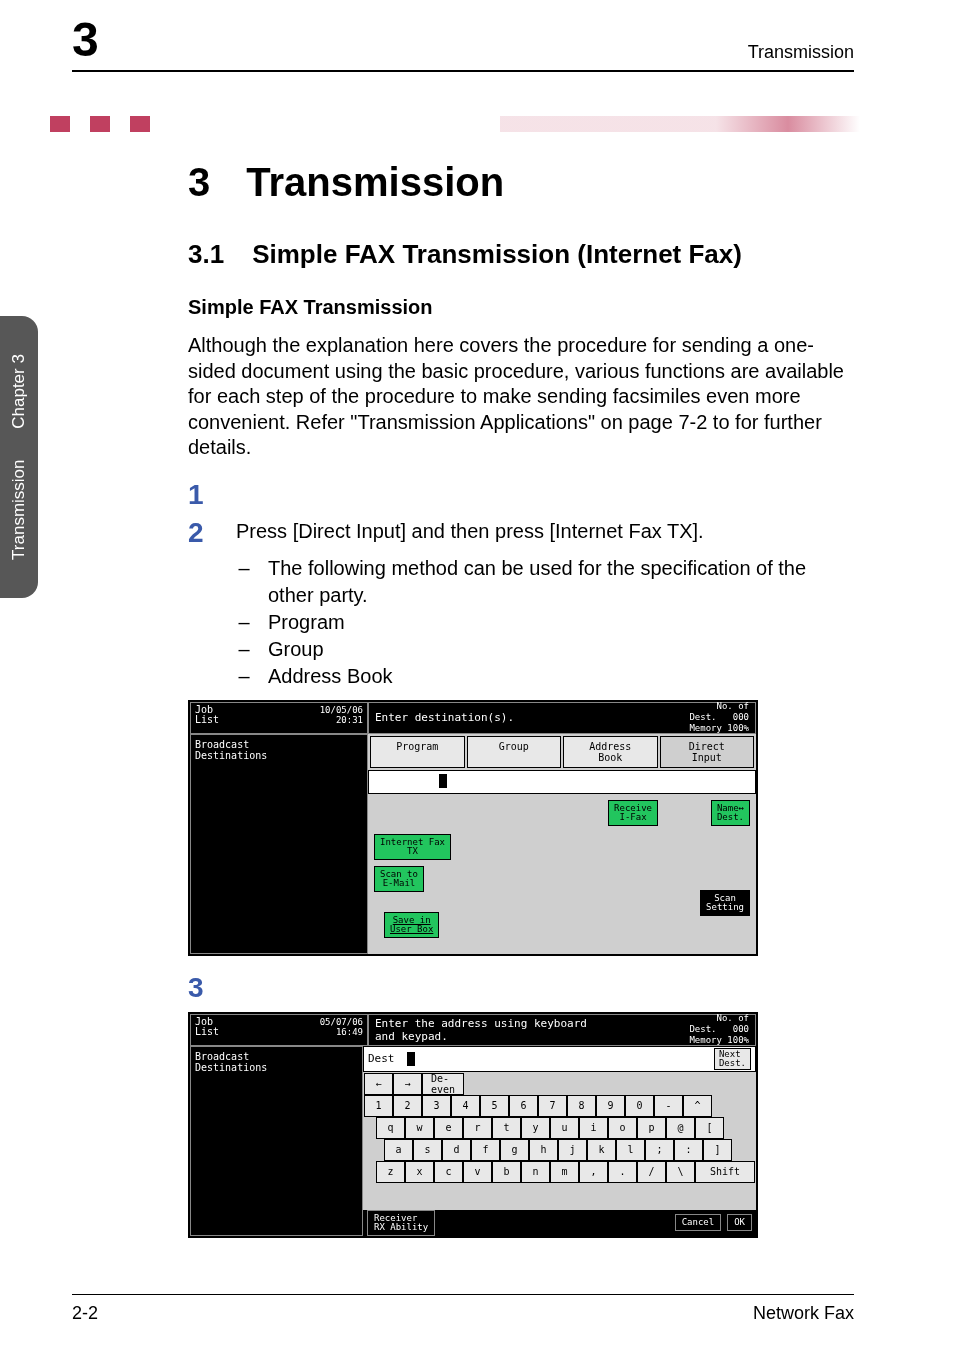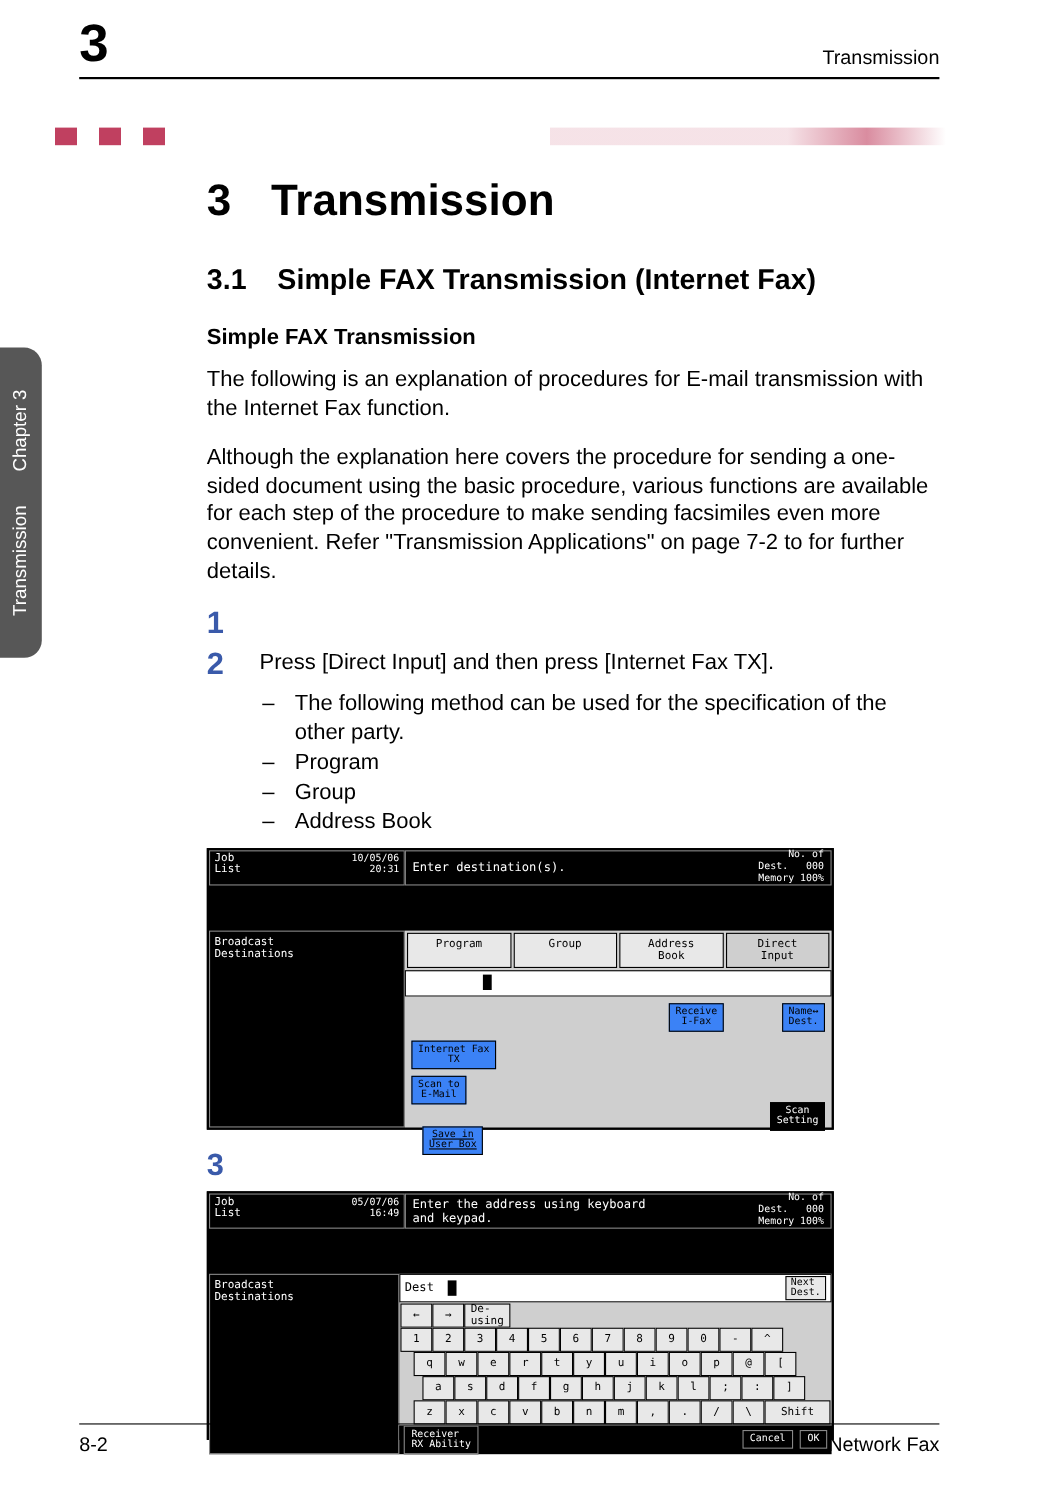--- a/index.html
+++ b/index.html
@@ -120,21 +120,20 @@
   .sub-item .dash{min-width:16px;text-align:center;}
 
   
   .shot{
     width:566px;
     margin:8px 0 18px 0;
     border:2px solid #000;
     background:#000;
     font-family:Menlo,Consolas,monospace;
     color:#fff;
-    gap:41px;
   }
 
   
   .s1{height:252px;display:flex;flex-direction:column;}
   .s1-top{display:flex;height:32px;}
   .s1-top .job{background:#000;width:168px;border:1px solid #888;display:flex;justify-content:space-between;align-items:flex-start;padding:2px 4px;}
   .s1-top .job-label{font-size:10px;line-height:10px;}
   .s1-top .job-ts{font-size:9px;text-align:right;line-height:10px;}
   .s1-top .banner{flex:1;background:#000;border:1px solid #888;display:flex;justify-content:space-between;align-items:center;padding:2px 6px;}
   .s1-top .banner-l{font-size:11px;}
@@ -142,21 +141,21 @@
   .s1-body{display:flex;flex:1;}
   .s1-l{width:168px;background:#000;border:1px solid #888;padding:4px;}
   .s1-l-title{font-size:10px;line-height:11px;}
   .s1-r{flex:1;display:flex;flex-direction:column;}
   .s1-tabs{display:flex;gap:2px;background:#cfcfcf;padding:2px;}
   .s1-tabs .tab{flex:1;border:1px solid #000;background:#e8e8e8;color:#000;font-size:10px;text-align:center;padding:4px 0;}
   .s1-tabs .tab.active{background:#cfcfcf;}
   .s1-bar{background:#fff;height:22px;border:1px solid #000;margin:0;position:relative;}
   .s1-bar .cursor{width:8px;height:14px;background:#000;position:absolute;left:70px;top:3px;}
   .s1-grey{flex:1;background:#cfcfcf;position:relative;}
-  .s1-btn{position:absolute;border:1px solid #000;background:#3b82f6;color:#000;font-size:9px;padding:3px 5px;line-height:9px;text-align:center;}
+  .s1-btn{position:absolute;border:1px solid #000;background:#22c55e;color:#000;font-size:9px;padding:3px 5px;line-height:9px;text-align:center;}
   .s1-btn.dark{background:#000;color:#fff;}
 
 
   
   .s2{height:222px;display:flex;flex-direction:column;}
   .s2-top{display:flex;height:32px;}
   .s2-body{display:flex;flex:1;}
   .s2-r{flex:1;display:flex;flex-direction:column;justify-content:center;}
   .s2-dest{background:#fff;color:#000;display:flex;align-items:center;justify-content:space-between;border:1px solid #000;height:24px;padding:0 4px;}
   .s2-dest .lbl{font-size:11px;}
@@ -208,21 +207,20 @@
     <div class="h1-txt">Transmission</div>
   </div>
 
   <div class="h2-row">
     <div class="h2-num">3.1</div>
     <div class="h2-txt">Simple FAX Transmission (Internet Fax)</div>
   </div>
 
   <div class="h3-txt">Simple FAX Transmission</div>
 
-  <div class="para">The following is an explanation of procedures for E-mail transmission with the Internet Fax function.</div>
   <div class="para">Although the explanation here covers the procedure for sending a one-sided document using the basic procedure, various functions are available for each step of the procedure to make sending facsimiles even more convenient. Refer "Transmission Applications" on page 7-2 to for further details.</div>
 
   <div class="step">
     <div class="step-num">1</div>
   </div>
 
   <div class="step">
     <div class="step-num">2</div>
     <div class="step-txt">
       <span>Press [Direct Input] and then press [Internet Fax TX].</span>
@@ -333,21 +331,21 @@
             <span class="cursor"></span>
           </span>
           <span class="nd" style="white-space:pre;">Next
 Dest.</span>
         </div>
         <div class="s2-keys">
           <div class="krow">
             <div class="key">←</div>
             <div class="key">→</div>
             <div class="key" style="white-space:pre;min-width:36px">De-
-using</div>
+even</div>
           </div>
           <div class="krow">
             <div class="key">1</div>
             <div class="key">2</div>
             <div class="key">3</div>
             <div class="key">4</div>
             <div class="key">5</div>
             <div class="key">6</div>
             <div class="key">7</div>
             <div class="key">8</div>
@@ -407,15 +405,15 @@
             <div class="b">OK</div>
           </div>
         </div>
       </div>
     </div>
   </div>
 
 </div>
 
 <div class="footer">
-  <span>8-2</span>
+  <span>2-2</span>
   <span>Network Fax</span>
 </div>
 
 </body></html>

